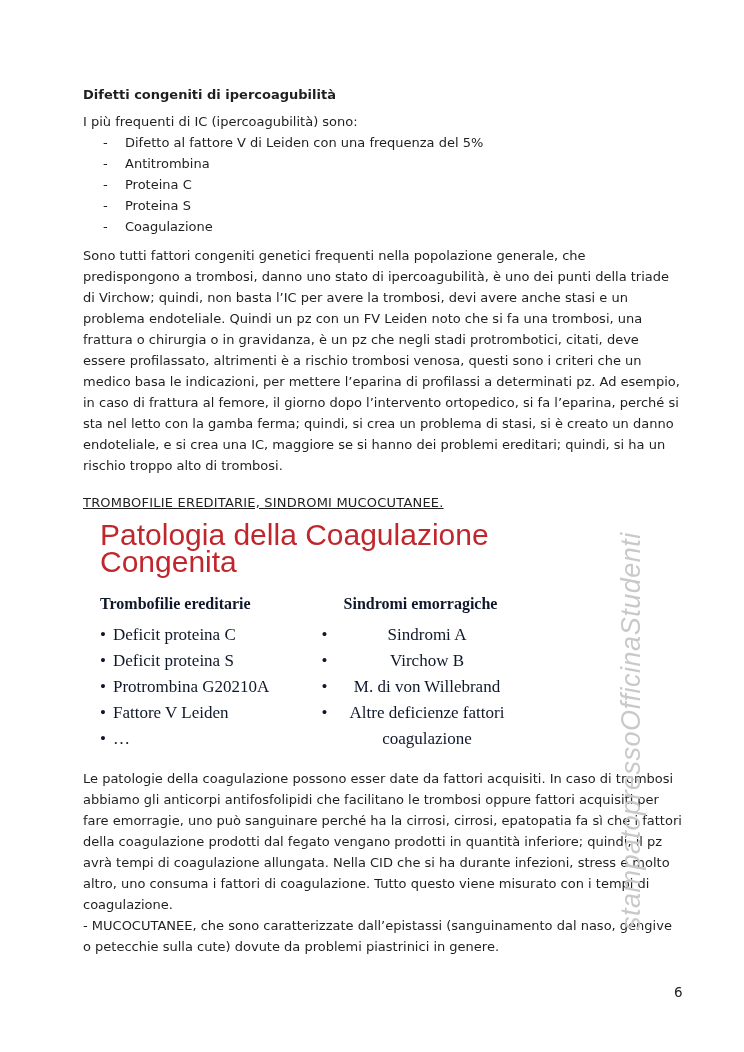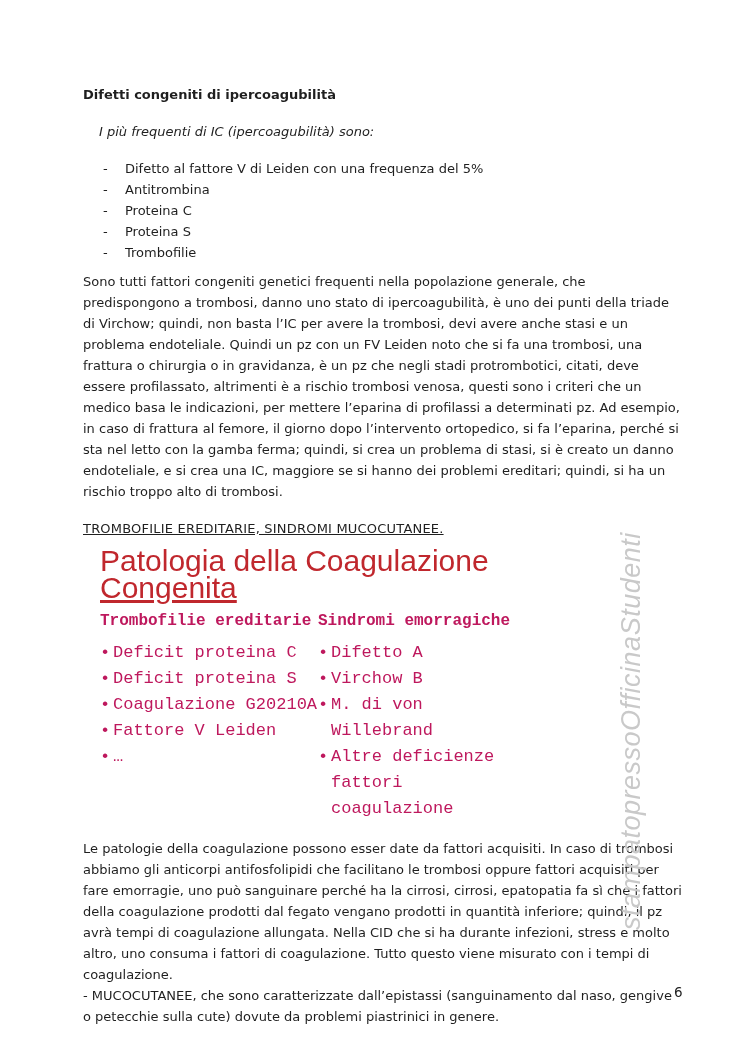--- a/index.html
+++ b/index.html
@@ -15,49 +15,49 @@
   }
   .content {
     position: absolute;
     left: 83px;
     top: 84px;
     width: 600px;
     font-size: 13px;
     line-height: 21px;
   }
   .doc-title { font-weight: bold; margin-bottom: 6px; }
-  .intro-line { margin: 16px; font-style: italic; }
+  .intro-line { margin: 0; }
   .ic-list { margin: 0 0 8px 0; }
   .li { display: flex; }
   .li .marker { flex: 0 0 22px; margin-left: 20px; }
   .li .txt { flex: 1; }
   .para { margin: 0 0 16px 0; }
   .para.tight { margin: 0; }
   .section-heading {
     text-decoration: underline;
     margin: 16px 0 8px 0;
     letter-spacing: 0.2px;
   }
   
   .slide { margin: 2px 0 16px 17px; }
   .slide-title {
     font-family: "Liberation Sans", sans-serif;
     font-size: 30px;
     line-height: 27px;
     color: #c0272d;
   }
-  .slide-title .u { text-decoration: underline; }
+  .slide-title .u { }
   .slide-cols {
     display: flex;
-    margin-top: 10px;
-    font-family: Liberation Mono, monospace;
-    color: #be185d;
+    margin-top: 18px;
+    font-family: Liberation Serif, serif;
+    color: #0f172a;
   }
   .slide-col.left  { width: 218px; }
-  .slide-col.right { width: 205px; }
+  .slide-col.right { width: 205px; text-align: center; }
   .col-header { font-weight: bold; font-size: 16px; margin-bottom: 8px; }
   .bullet-item { display: flex; font-size: 17px; line-height: 26px; }
   .bullet-item .bullet { flex: 0 0 13px; }
   .bullet-item .btxt { flex: 1; }
   
   .watermark {
     position: absolute;
     left: 616px;
     top: 526px;
     height: 404px;
@@ -101,21 +101,21 @@
       <div class="li">
         <span class="marker">-</span>
         <span class="txt">Proteina C</span>
       </div>
       <div class="li">
         <span class="marker">-</span>
         <span class="txt">Proteina S</span>
       </div>
       <div class="li">
         <span class="marker">-</span>
-        <span class="txt">Trombofilie</span>
+        <span class="txt">Coagulazione</span>
       </div>
     </div>
 
     <div class="para">Sono tutti fattori congeniti genetici frequenti nella popolazione generale, che predispongono a trombosi, danno uno stato di ipercoagubilità, è uno dei punti della triade di Virchow; quindi, non basta l’IC per avere la trombosi, devi avere anche stasi e un problema endoteliale. Quindi un pz con un FV Leiden noto che si fa una trombosi, una frattura o chirurgia o in gravidanza, è un pz che negli stadi protrombotici, citati, deve essere profilassato, altrimenti è a rischio trombosi venosa, questi sono i criteri che un medico basa le indicazioni, per mettere l’eparina di profilassi a determinati pz. Ad esempio, in caso di frattura al femore, il giorno dopo l’intervento ortopedico, si fa l’eparina, perché si sta nel letto con la gamba ferma; quindi, si crea un problema di stasi, si è creato un danno endoteliale, e si crea una IC, maggiore se si hanno dei problemi ereditari; quindi, si ha un rischio troppo alto di trombosi.</div>
 
 
     <div class="section-heading">TROMBOFILIE EREDITARIE, SINDROMI MUCOCUTANEE.</div>
 
     <div class="slide">
       <div class="slide-title">
@@ -128,36 +128,36 @@
           <div class="bullet-item">
             <span class="bullet">•</span>
             <span class="btxt">Deficit proteina C</span>
           </div>
           <div class="bullet-item">
             <span class="bullet">•</span>
             <span class="btxt">Deficit proteina S</span>
           </div>
           <div class="bullet-item">
             <span class="bullet">•</span>
-            <span class="btxt">Coagulazione G20210A</span>
+            <span class="btxt">Protrombina G20210A</span>
           </div>
           <div class="bullet-item">
             <span class="bullet">•</span>
             <span class="btxt">Fattore V Leiden</span>
           </div>
           <div class="bullet-item">
             <span class="bullet">•</span>
             <span class="btxt">…</span>
           </div>
         </div>
         <div class="slide-col right">
           <div class="col-header">Sindromi emorragiche</div>
           <div class="bullet-item">
             <span class="bullet">•</span>
-            <span class="btxt">Difetto A</span>
+            <span class="btxt">Sindromi A</span>
           </div>
           <div class="bullet-item">
             <span class="bullet">•</span>
             <span class="btxt">Virchow B</span>
           </div>
           <div class="bullet-item">
             <span class="bullet">•</span>
             <span class="btxt">M. di von Willebrand</span>
           </div>
           <div class="bullet-item">

